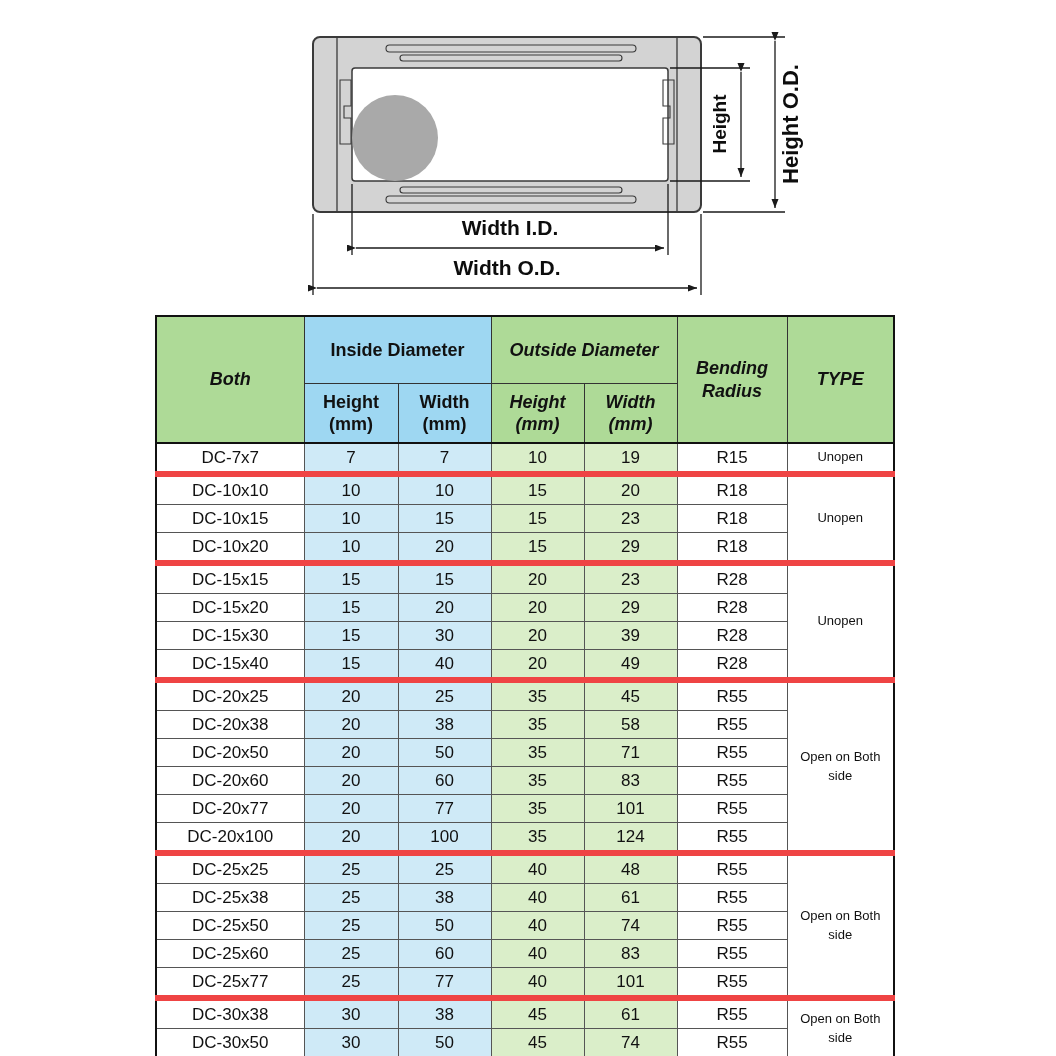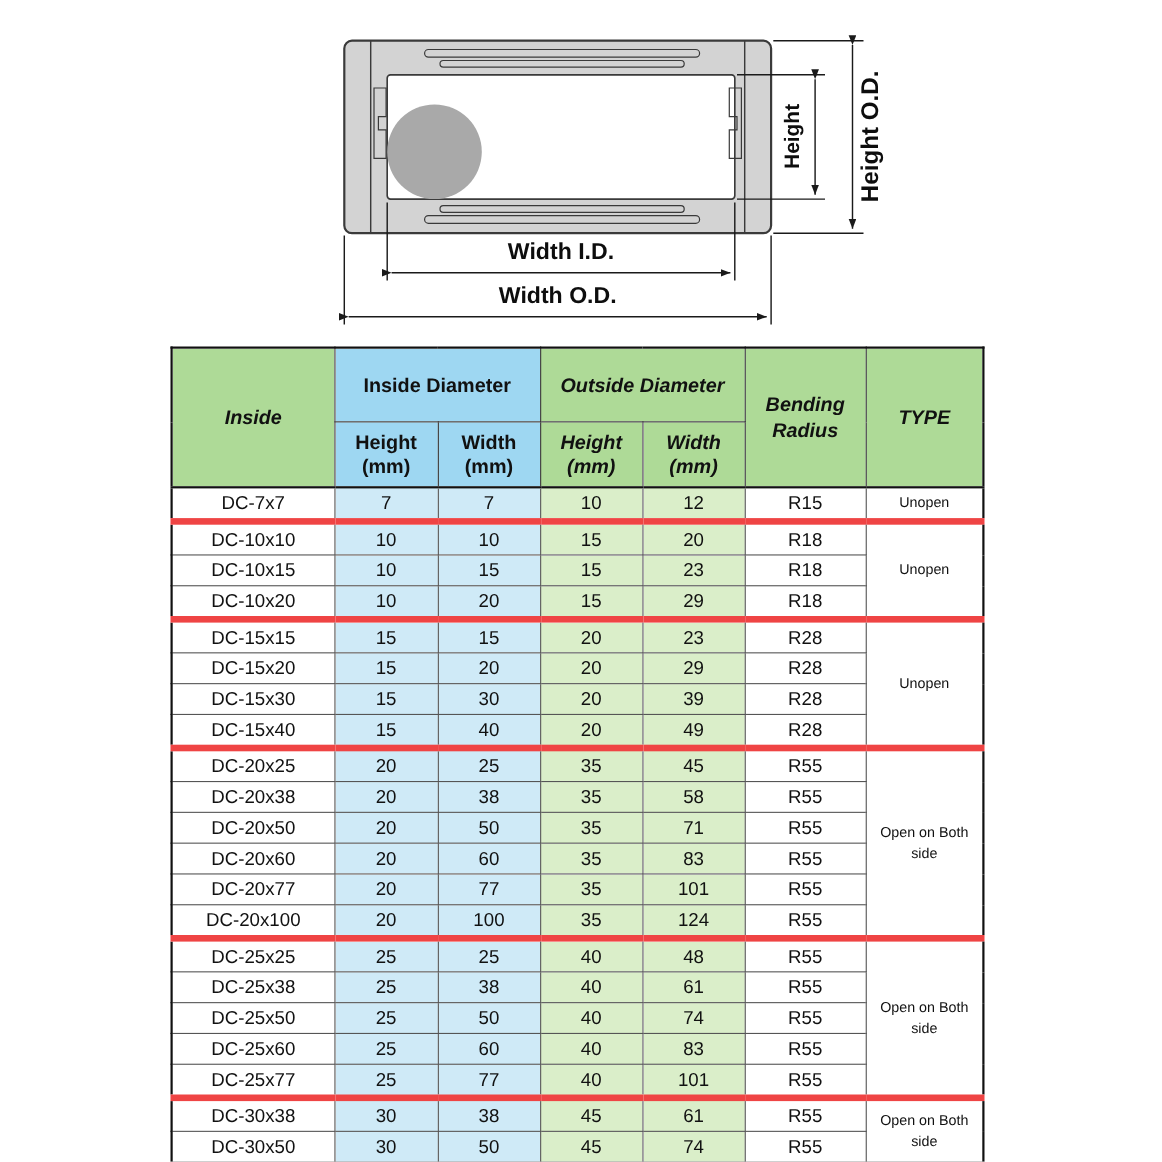--- a/index.html
+++ b/index.html
@@ -118,21 +118,21 @@
     <col style="width:148px">
         <col style="width:94px">
         <col style="width:93px">
     <col style="width:93px">
         <col style="width:93px">
         <col style="width:110px">
         <col style="width:107px">
   </colgroup>
   <thead>
     <tr class="h1">
-      <th class="green" rowspan="2">Inside</th>
+      <th class="green" rowspan="2">Both</th>
       <th class="blue" colspan="2">Inside Diameter</th>
       <th class="green" colspan="2">Outside Diameter</th>
       <th class="green" rowspan="2">Bending Radius</th>
       <th class="green" rowspan="2">TYPE</th>
     </tr>
     <tr class="h2">
       <th class="blue">Height
 (mm)</th>
       <th class="blue">Width
 (mm)</th>
@@ -141,21 +141,21 @@
       <th class="green">Width
 (mm)</th>
     </tr>
   </thead>
   <tbody>
     <tr class="r0">
       <td class="white">DC-7x7</td>
       <td class="cblue">7</td>
       <td class="cblue">7</td>
       <td class="cgreen">10</td>
-      <td class="cgreen">12</td>
+      <td class="cgreen">19</td>
       <td class="white">R15</td>
       <td class="white typecell">Unopen</td>
     </tr>
     <tr class="gs">
       <td class="white">DC-10x10</td>
       <td class="cblue">10</td>
       <td class="cblue">10</td>
       <td class="cgreen">15</td>
       <td class="cgreen">20</td>
       <td class="white">R18</td>

